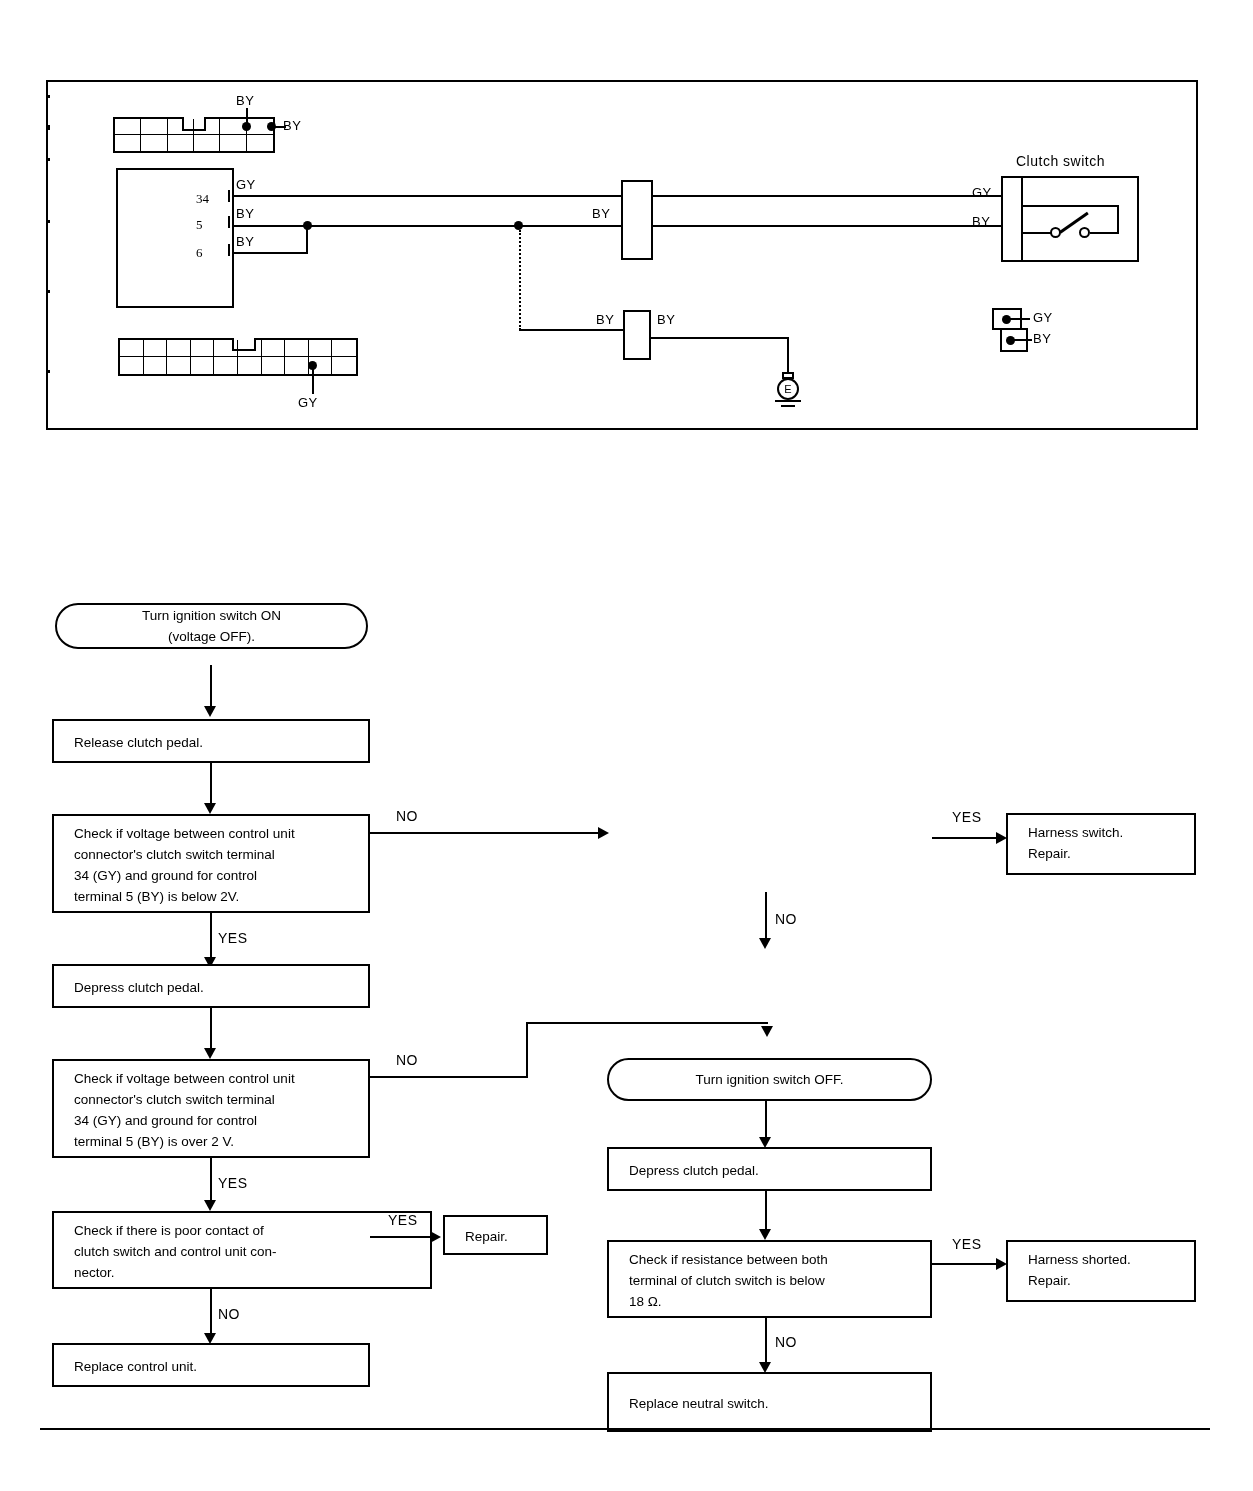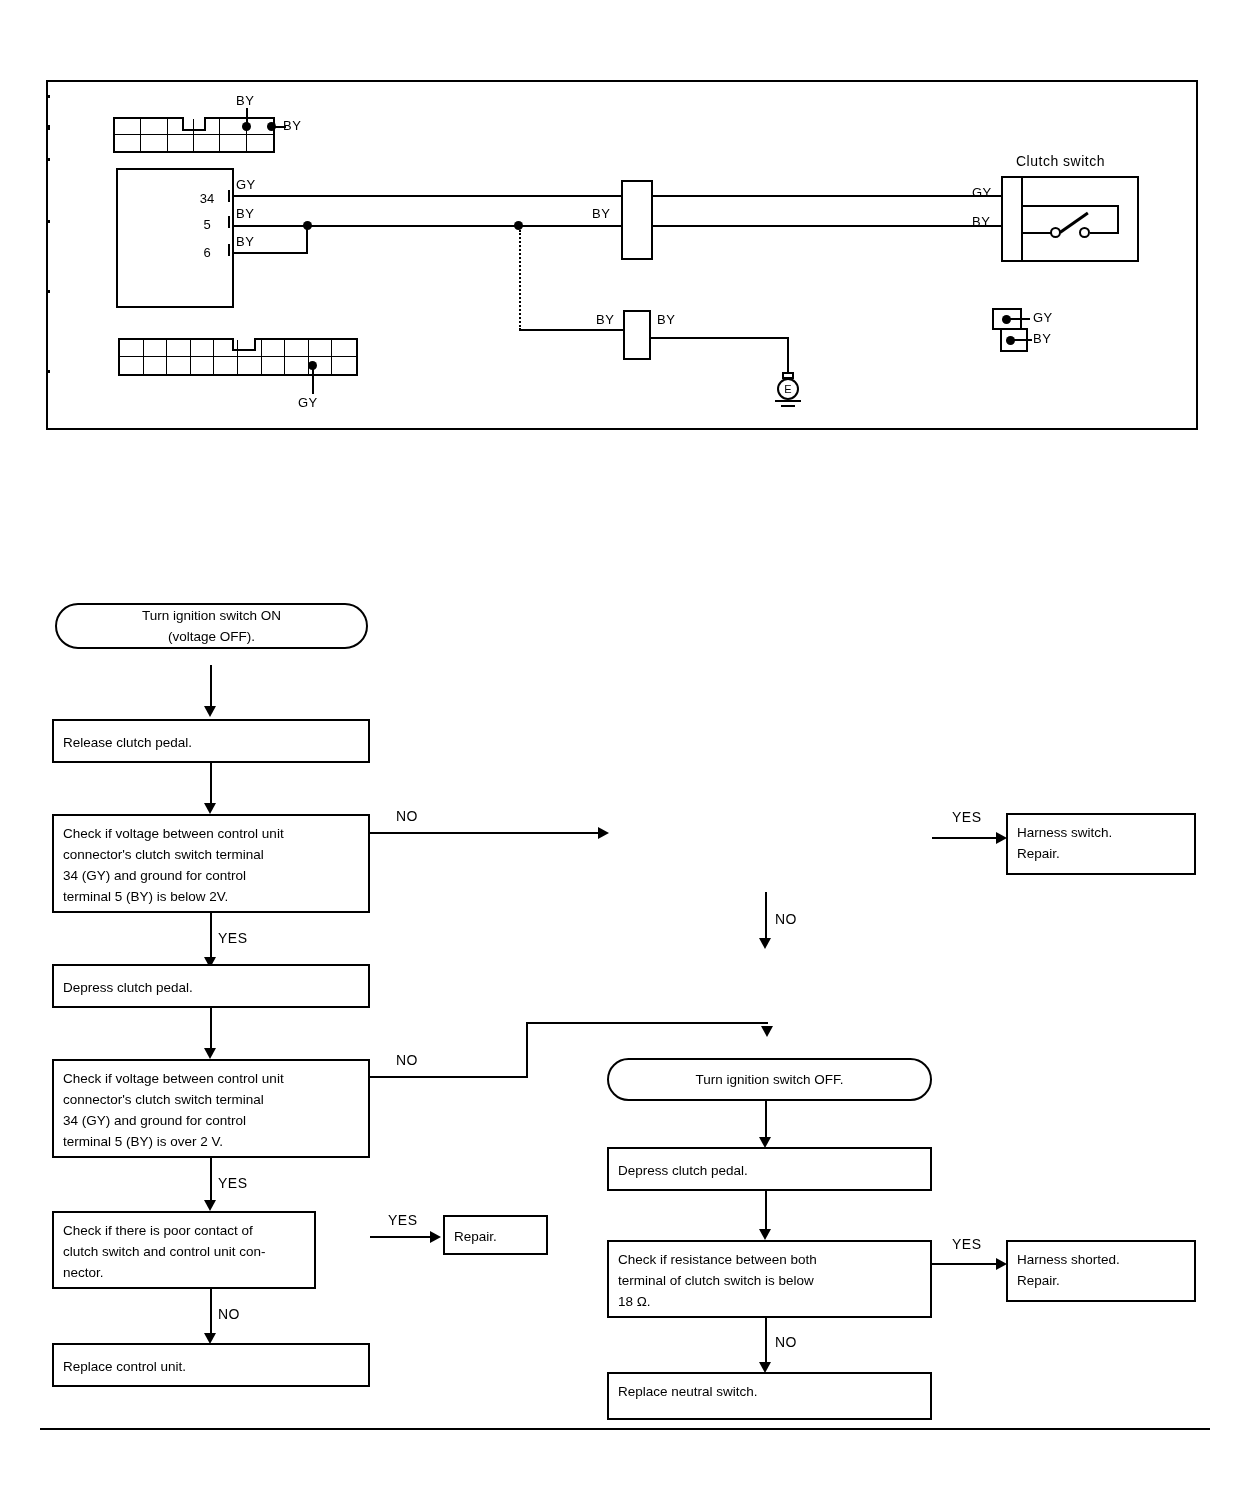--- a/index.html
+++ b/index.html
@@ -24,40 +24,40 @@
 
   
   .conn-grid{position:absolute;display:grid;border:2px solid #000;box-sizing:border-box;background:#fff;}
   .conn-grid .cell{border-right:1px solid #000;border-bottom:1px solid #000;box-sizing:border-box;}
   .conn-grid .cell.nb{border-bottom:none;}
   .conn-grid .cell.nr{border-right:none;}
 
   
   #control-unit-box{left:116px;top:168px;width:118px;height:140px;border:2px solid #000;background:#fff;box-sizing:border-box;}
 
-  .term-num{position:absolute;font-size:13px;text-align:center;width:22px;}
+  .term-num{position:absolute;font-size:13px;text-align:left;width:22px;font-family:Liberation Serif, serif;}
 
   
   #clutch-switch-box{left:1001px;top:176px;width:138px;height:86px;}
   #clutch-switch-strip{left:1001px;top:176px;width:22px;height:86px;border:2px solid #000;box-sizing:border-box;background:#fff;}
   .sw-circle{position:absolute;width:11px;height:11px;border:2px solid #000;border-radius:50%;background:#fff;box-sizing:border-box;}
   .sw-blade{position:absolute;height:3px;background:#000;transform-origin:left center;}
 
   
   .gnd-circle{position:absolute;width:22px;height:22px;border:2px solid #000;border-radius:50%;background:#fff;
               box-sizing:border-box;font-size:11px;text-align:center;line-height:19px;}
   .gnd-tab{position:absolute;width:12px;height:7px;border:2px solid #000;background:#fff;box-sizing:border-box;}
   .gnd-bar{position:absolute;background:#000;height:2px;}
 
   
   .mini-cell{position:absolute;border:2px solid #000;background:#fff;box-sizing:border-box;}
 
   
   .fc-box{position:absolute;border:2px solid #000;background:#fff;box-sizing:border-box;
-          font-size:13.5px;line-height:21px;padding:7px 9px 5px 9px;}
+          font-size:13.5px;line-height:21px;padding:7px 9px 5px 20px;}
   .fc-term{position:absolute;border:2px solid #000;background:#fff;box-sizing:border-box;
            border-radius:40px;font-size:13.5px;line-height:21px;text-align:center;
            display:flex;align-items:center;justify-content:center;flex-direction:column;}
   .fc-term div{width:100%;text-align:center;}
   .arrow-down{position:absolute;width:0;height:0;border-left:6px solid transparent;
               border-right:6px solid transparent;border-top:11px solid #000;}
   .arrow-right{position:absolute;width:0;height:0;border-top:6px solid transparent;
                border-bottom:6px solid transparent;border-left:11px solid #000;}
   .branch-lbl{position:absolute;font-size:14px;letter-spacing:.5px;}
 
@@ -246,21 +246,21 @@
   <div class="wire h" style="left:370px;top:1076px;width:158px;"></div>
   <div class="wire v" style="left:526px;top:1022px;height:56px;"></div>
   <div class="wire h" style="left:526px;top:1022px;width:242px;"></div>
   <div class="arrow-down" style="left:761px;top:1026px;"></div>
   <div class="branch-lbl" style="left:396px;top:1052px;">NO</div>
 
   <div class="wire v" style="left:210px;top:1158px;height:46px;"></div>
   <div class="arrow-down" style="left:204px;top:1200px;"></div>
   <div class="branch-lbl" style="left:218px;top:1175px;">YES</div>
 
-  <div class="fc-box" style="left:52px;top:1211px;width:264px;height:78px;">
+  <div class="fc-box" style="left:52px;top:1211px;width:380px;height:78px;">
     <div>Check if there is poor contact of</div>
     <div>clutch switch and control unit con-</div>
     <div>nector.</div>
   </div>
 
   <div class="wire h" style="left:370px;top:1236px;width:64px;"></div>
   <div class="arrow-right" style="left:430px;top:1231px;"></div>
   <div class="branch-lbl" style="left:388px;top:1212px;">YES</div>
   <div class="fc-box" style="left:443px;top:1215px;width:105px;height:40px;display:flex;align-items:center;">
     <span>Repair.</span>
@@ -309,19 +309,19 @@
   <div class="arrow-right" style="left:996px;top:1258px;"></div>
   <div class="branch-lbl" style="left:952px;top:1236px;">YES</div>
   <div class="fc-box" style="left:1006px;top:1240px;width:190px;height:62px;">
     <div>Harness shorted.</div>
     <div>Repair.</div>
   </div>
 
   <div class="wire v" style="left:765px;top:1318px;height:48px;"></div>
   <div class="arrow-down" style="left:759px;top:1362px;"></div>
   <div class="branch-lbl" style="left:775px;top:1334px;">NO</div>
-  <div class="fc-box" style="left:607px;top:1372px;width:325px;height:48px;display:flex;">
+  <div class="fc-box" style="left:607px;top:1372px;width:325px;height:60px;display:flex;align-items:center;">
     <span>Replace neutral switch.</span>
   </div>
 
   <div class="abs" id="bottom-rule"></div>
 
 </div>
 
 </body></html>

